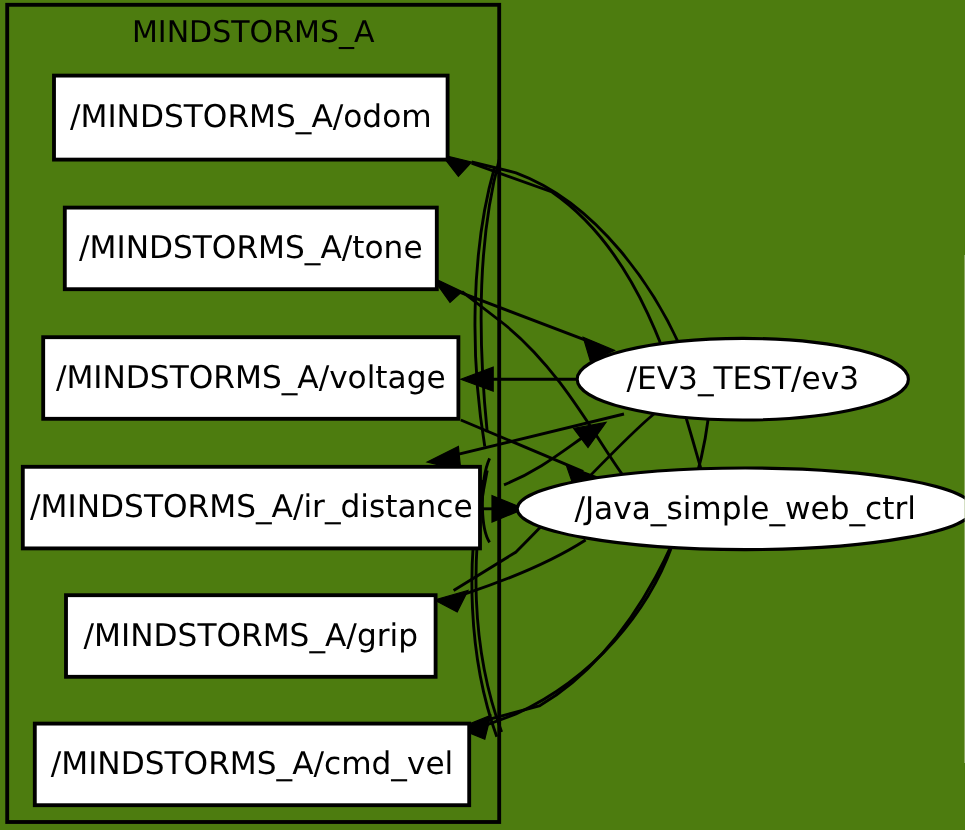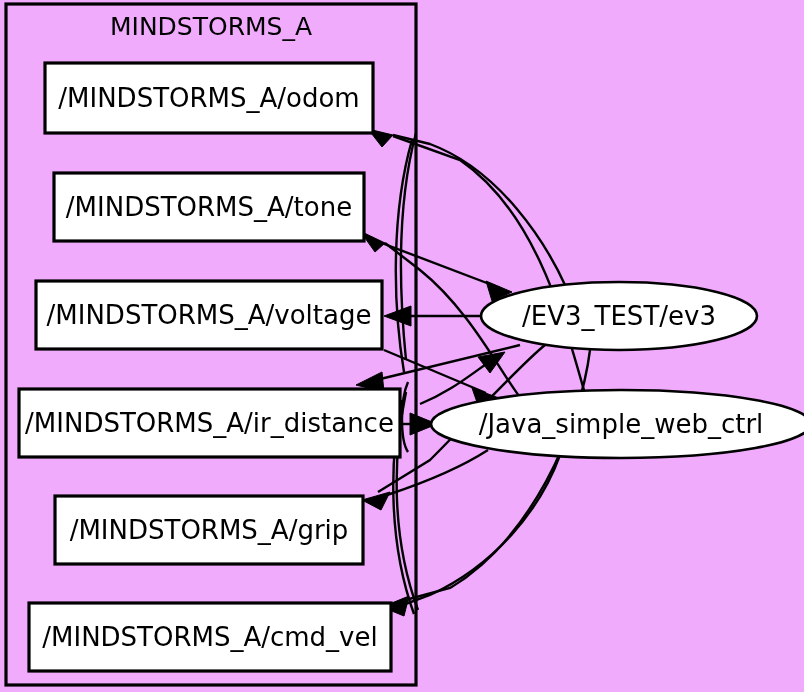--- a/index.html
+++ b/index.html
@@ -4,21 +4,21 @@
 <style>
   html, body {
     margin: 0;
     padding: 0;
     background: #ffffff;
   }
   #stage {
     position: relative;
     width: 804px;
     height: 692px;
-    background: #f0abfc;
+    background: #4d7c0f;
     overflow: hidden;
     font-family: "DejaVu Sans", "Liberation Sans", sans-serif;
   }
   #graph-svg {
     position: absolute;
     left: 0;
     top: 0;
     width: 804px;
     height: 692px;
   }

